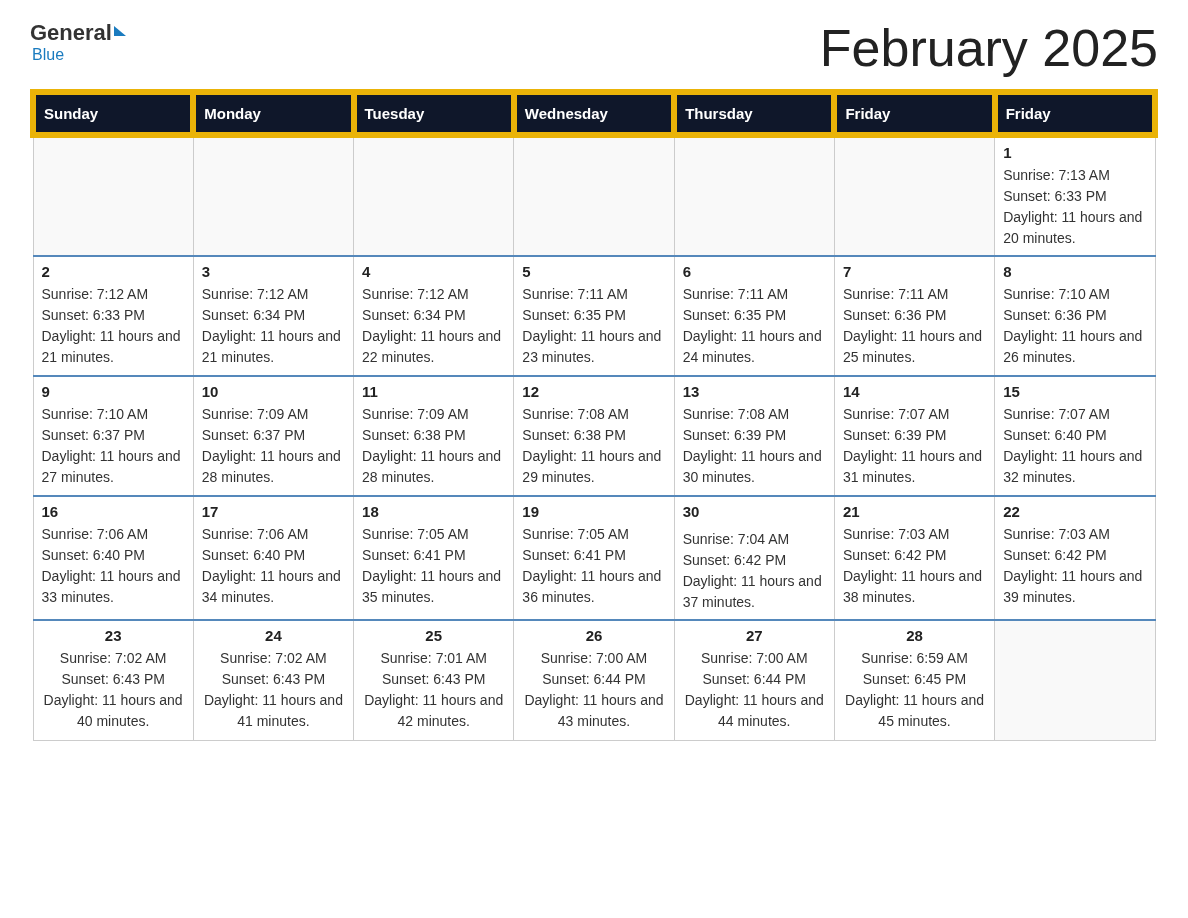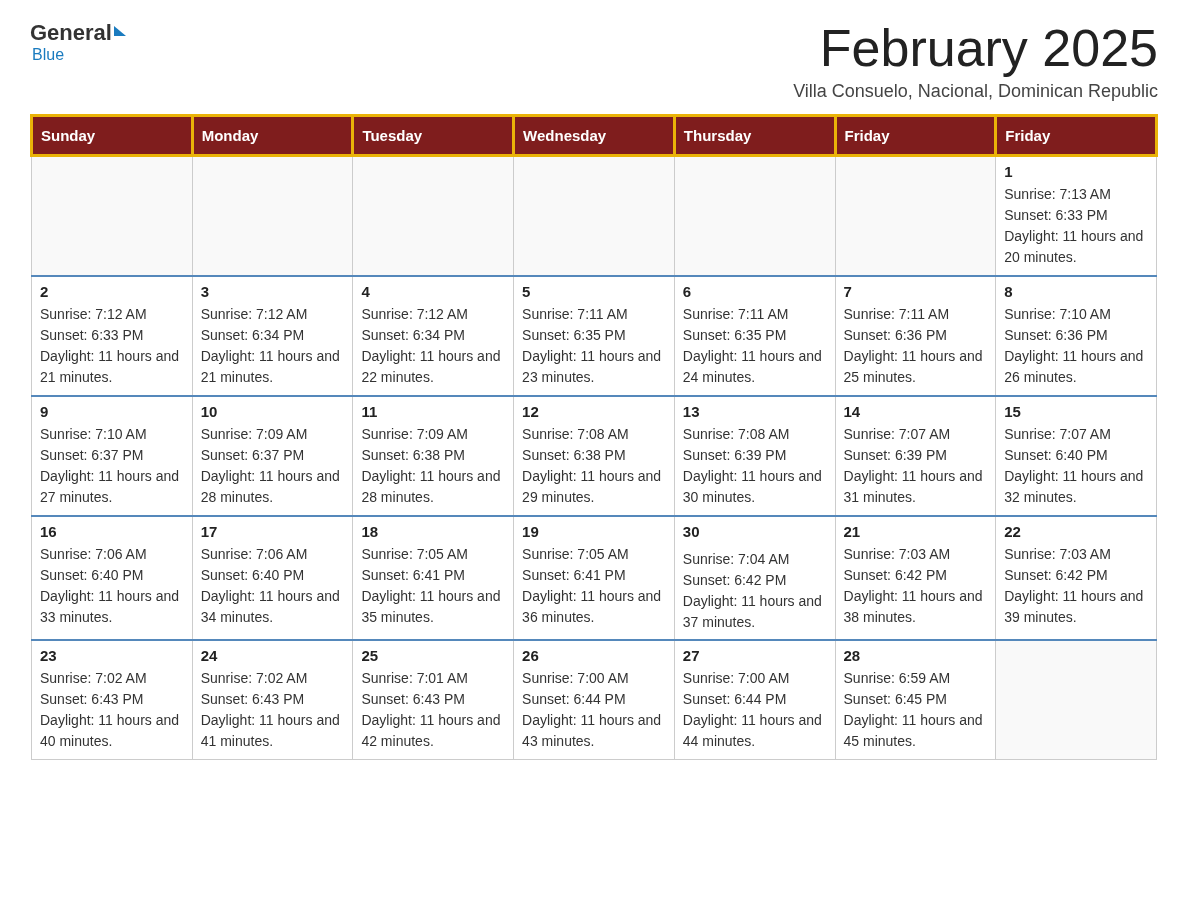--- a/index.html
+++ b/index.html
@@ -53,27 +53,27 @@
       font-size: 18px;
       color: #444;
       margin-top: 4px;
     }
     .calendar {
       width: 100%;
       border-collapse: collapse;
       margin-top: 12px;
     }
     .calendar thead tr th {
-      background-color: #7f1d1d;
+      background-color: #0f172a;
       color: #fff;
       font-size: 15px;
       font-weight: bold;
       padding: 10px 8px;
       text-align: left;
-      border: 3px solid #eab308;
+      border: 6px solid #eab308;
     }
     .calendar tbody tr td {
       vertical-align: top;
       border: 1px solid #ccc;
       padding: 6px 8px;
       font-size: 12px;
       color: #333;
       width: 14.28%;
       min-height: 110px;
       height: 120px;
@@ -105,21 +105,20 @@
     <div class="logo-text">
       <span class="logo-general">General</span>
       <div class="logo-triangle"></div>
     </div>
     <div style="margin-left:2px;">
       <span class="logo-blue">Blue</span>
     </div>
   </div>
   <div class="title-block">
     <div class="main-title">February 2025</div>
-    <div class="subtitle">Villa Consuelo, Nacional, Dominican Republic</div>
   </div>
 </div>
 
 <table class="calendar">
   <thead>
     <tr>
     <th>Sunday</th>
         <th>Monday</th>
         <th>Tuesday</th>
         <th>Wednesday</th>
@@ -268,21 +267,21 @@
 Sunset: 6:42 PM
 Daylight: 11 hours and 38 minutes.</div>
         </td>
         <td>
           <span class="day-number">22</span>
           <div class="day-info" style="white-space: pre-line;">Sunrise: 7:03 AM
 Sunset: 6:42 PM
 Daylight: 11 hours and 39 minutes.</div>
         </td>
       </tr>
-      <tr style="border-top: 2px solid rgb(85, 136, 187);">
+      <tr style="border-top: 2px solid rgb(85, 136, 187); text-align: center;">
         <td>
           <span class="day-number">23</span>
           <div class="day-info" style="white-space: pre-line;">Sunrise: 7:02 AM
 Sunset: 6:43 PM
 Daylight: 11 hours and 40 minutes.</div>
         </td>
         <td>
           <span class="day-number">24</span>
           <div class="day-info" style="white-space: pre-line;">Sunrise: 7:02 AM
 Sunset: 6:43 PM

